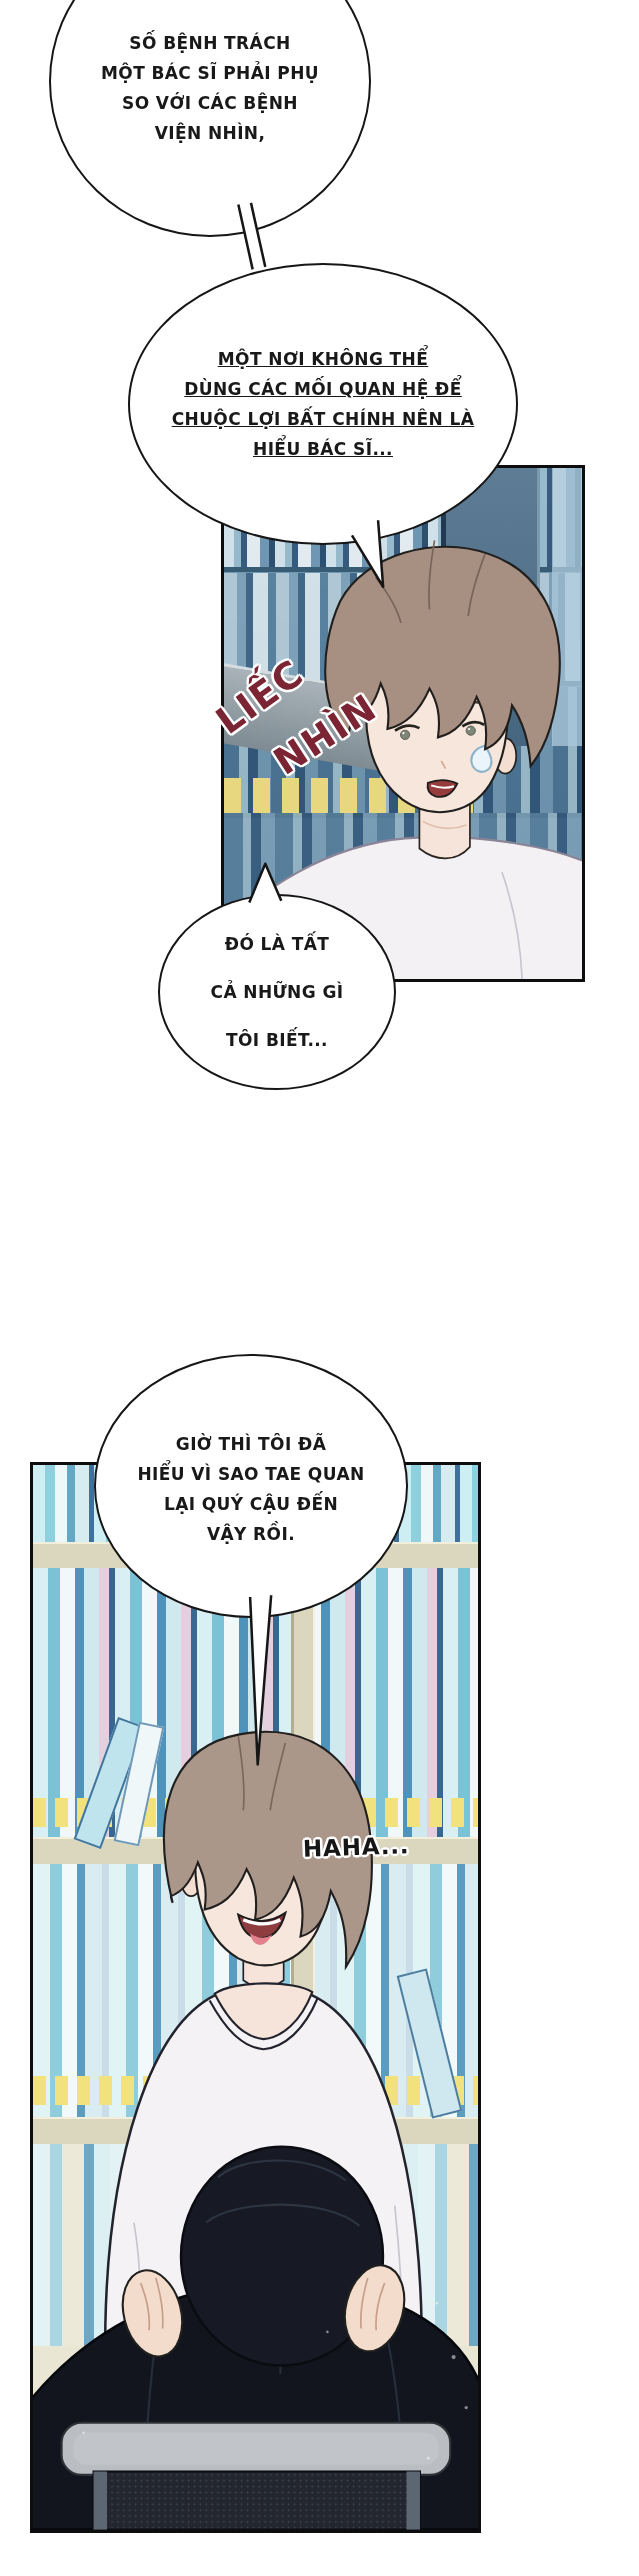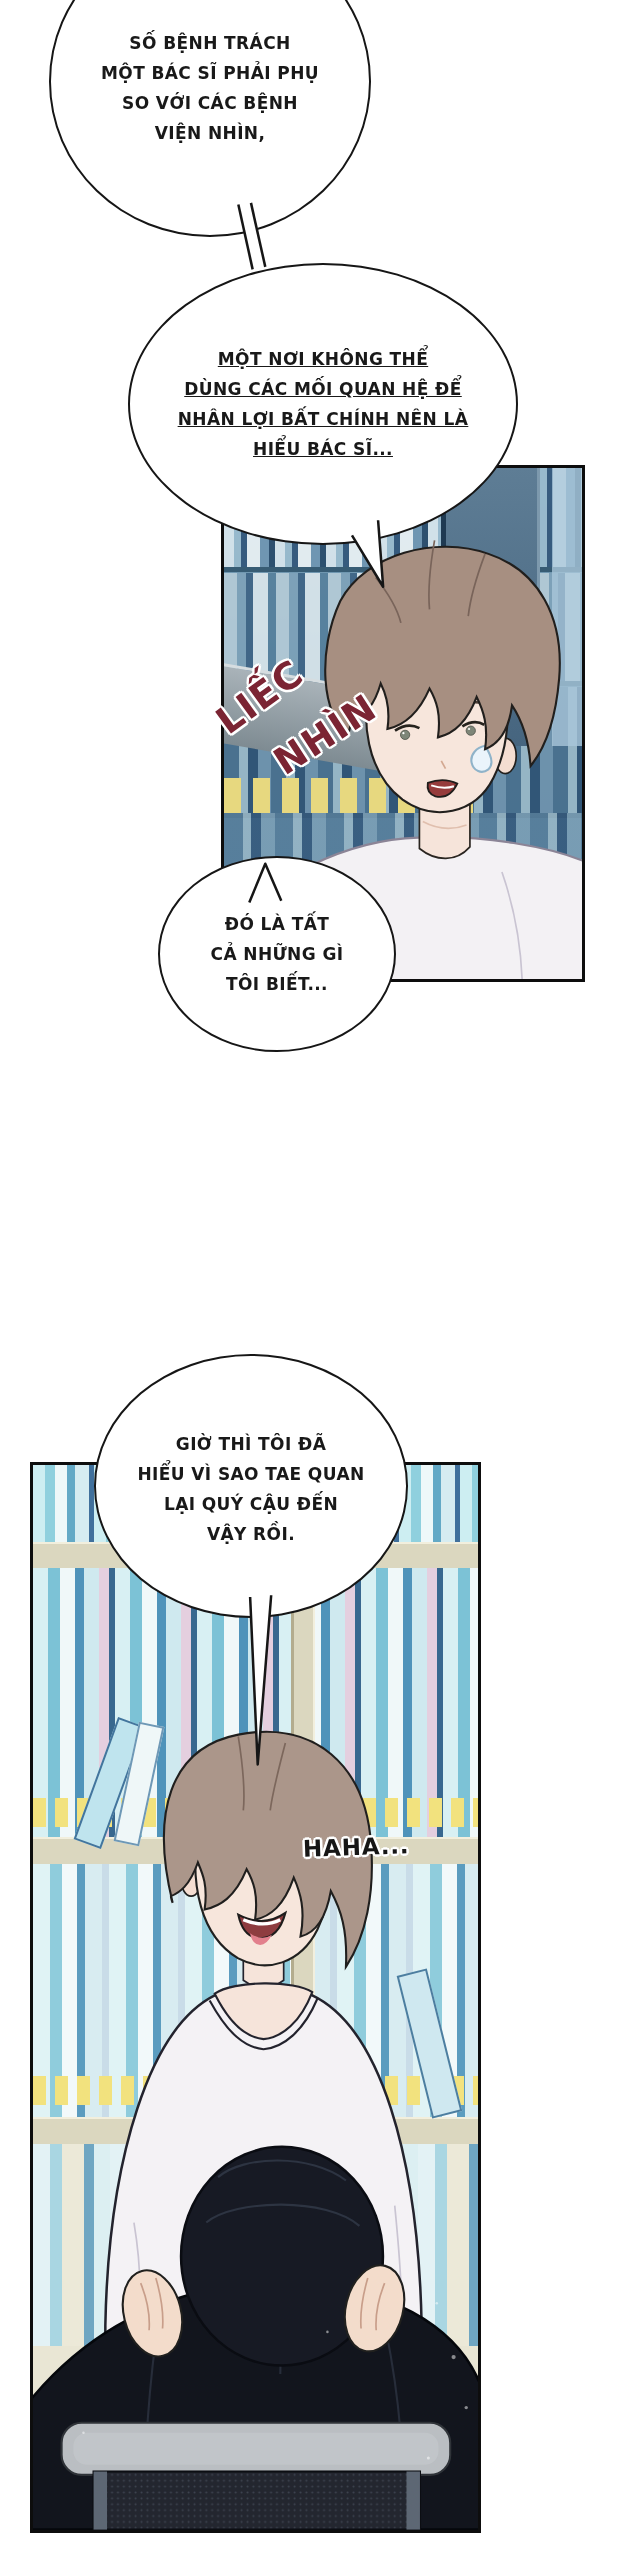--- a/index.html
+++ b/index.html
@@ -6,21 +6,21 @@
   .page{position:relative;width:640px;height:2576px;background:#fff;overflow:hidden;
         font-family:"DejaVu Sans","Liberation Sans",sans-serif;}
   
   .bubble{position:absolute;background:#fff;border:2.5px solid #161616;border-radius:50%;
           display:flex;flex-direction:column;justify-content:center;align-items:center;
           text-align:center;color:#191919;font-weight:700;font-size:17px;line-height:30px;
           letter-spacing:0.4px;z-index:20;}
   .bubble .line{white-space:nowrap;}
   #bubble1{left:49px;top:-74px;width:318px;height:293px;padding-top:13.5px;}
   #bubble2{left:128px;top:263px;width:386px;height:278px;text-decoration:underline;}
-  #bubble3{left:158px;top:856px;width:234px;height:192px;}
+  #bubble3{left:158px;top:894px;width:234px;height:192px;gap:18px;}
   #bubble4{left:94px;top:1354px;width:310px;height:253px;padding-top:6.7px;}
   
   .panel{position:absolute;border:3.4px solid #0d0d0d;overflow:hidden;z-index:5;}
   #panel1{left:221px;top:465px;width:358px;height:511px;}
   #panel2{left:30px;top:1462px;width:445px;height:1065px;}
   .abs{position:absolute;}
   
   .p1-bg{inset:0;background:linear-gradient(180deg,#86a9bf,#5a86a3 40%,#4a7694);}
   .p1-row1{left:0;right:0;top:0;height:99px;opacity:.92;border-bottom:5.9px solid #33576f;
     background:repeating-linear-gradient(90deg,#d9e7ee 0 10px,#9abccf 10px 17px,#31567a 17px 23px,#ebf2f5 23px 36px,#6f96b2 36px 45px,#274a6a 45px 51px);}
@@ -231,21 +231,21 @@
 
   <div class="bubble" id="bubble1">
     <div class="line">SỐ BỆNH TRÁCH</div>
     <div class="line">MỘT BÁC SĨ PHẢI PHỤ</div>
     <div class="line">SO VỚI CÁC BỆNH</div>
     <div class="line">VIỆN NHÌN,</div>
   </div>
   <div class="bubble" id="bubble2">
     <div class="line">MỘT NƠI KHÔNG THỂ</div>
     <div class="line">DÙNG CÁC MỐI QUAN HỆ ĐỂ</div>
-    <div class="line">NHÂN LỢI BẤT CHÍNH NÊN LÀ</div>
+    <div class="line">CHUỘC LỢI BẤT CHÍNH NÊN LÀ</div>
     <div class="line">HIỂU BÁC SĨ...</div>
   </div>
   <div class="bubble" id="bubble3">
     <div class="line">ĐÓ LÀ TẤT</div>
     <div class="line">CẢ NHỮNG GÌ</div>
     <div class="line">TÔI BIẾT...</div>
   </div>
   <div class="bubble" id="bubble4">
     <div class="line">GIỜ THÌ TÔI ĐÃ</div>
     <div class="line">HIỂU VÌ SAO TAE QUAN</div>

